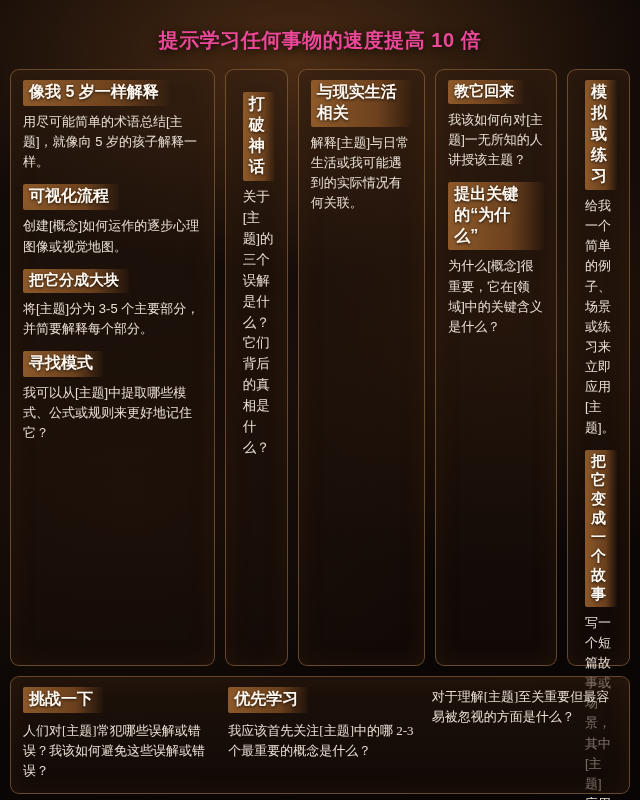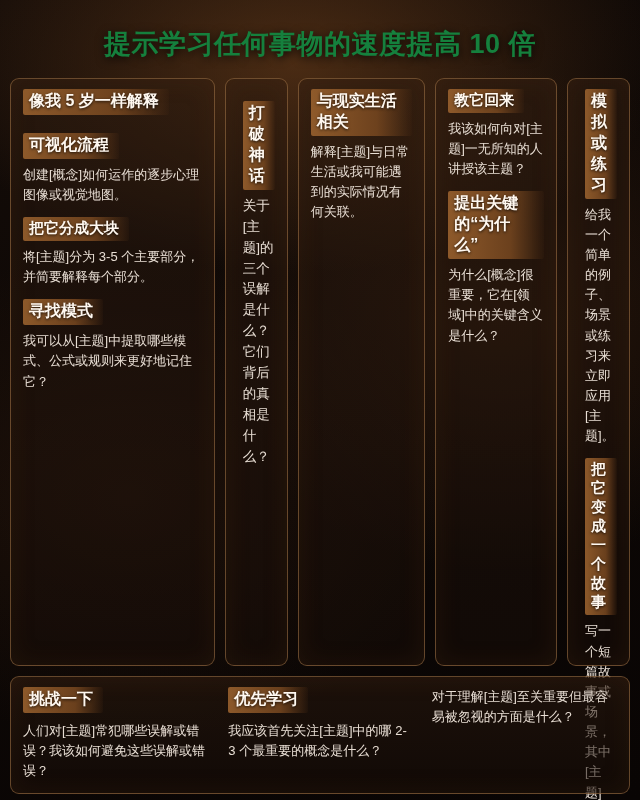--- a/index.html
+++ b/index.html
@@ -31,24 +31,24 @@
     z-index: 2;
     width: 640px;
     height: 800px;
     box-sizing: border-box;
     padding: 10px 10px 6px 10px;
     display: flex;
     flex-direction: column;
   }
   .title {
     text-align: center;
-    font-size: 27px;
+    font-size: 20px;
     line-height: 1.25;
     font-weight: 700;
-    color: #15803d;
+    color: #ec4899;
     letter-spacing: 0.5px;
     padding: 18px 48px 16px 48px;
     text-shadow: 0 2px 10px rgba(0,0,0,0.85);
     box-sizing: border-box;
   }
   .columns {
     flex: 1;
     display: flex;
     gap: 10px;
     min-height: 0;
@@ -93,41 +93,42 @@
     color: #e8ded4;
     margin: 0;
   }
   .body.s135 { font-size: 13.5px; }
 
   
   .bottom {
     display: flex;
     gap: 14px;
   }
-  .bcol { flex: 1; }
+  .bcol { flex: 1; font-family: Liberation Serif, serif; }
   .bcol .hl { margin-bottom: 8px; }
   .bcol-2 { padding-left: 6px; }
   .bcol-3 { padding-left: 4px; }
 </style>
 </head>
 <body>
 
 <div class="bg-glow"></div>
 
 <div class="wrap">
 
   <div class="title">提示学习任何事物的速度提高 10 倍</div>
 
   <div class="columns">
 
     <div class="col col-left">
 
       <div class="card">
         <div class="item">
           <span class="hl s16">像我 5 岁一样解释</span>
+          <p class="body">用尽可能简单的术语总结[主题]，就像向 5 岁的孩子解释一样。</p>
         </div>
         <div class="item">
           <span class="hl s16">可视化流程</span>
           <p class="body">创建[概念]如何运作的逐步心理图像或视觉地图。</p>
         </div>
         <div class="item">
           <span class="hl s15">把它分成大块</span>
           <p class="body">将[主题]分为 3-5 个主要部分，并简要解释每个部分。</p>
         </div>
         <div class="item">

